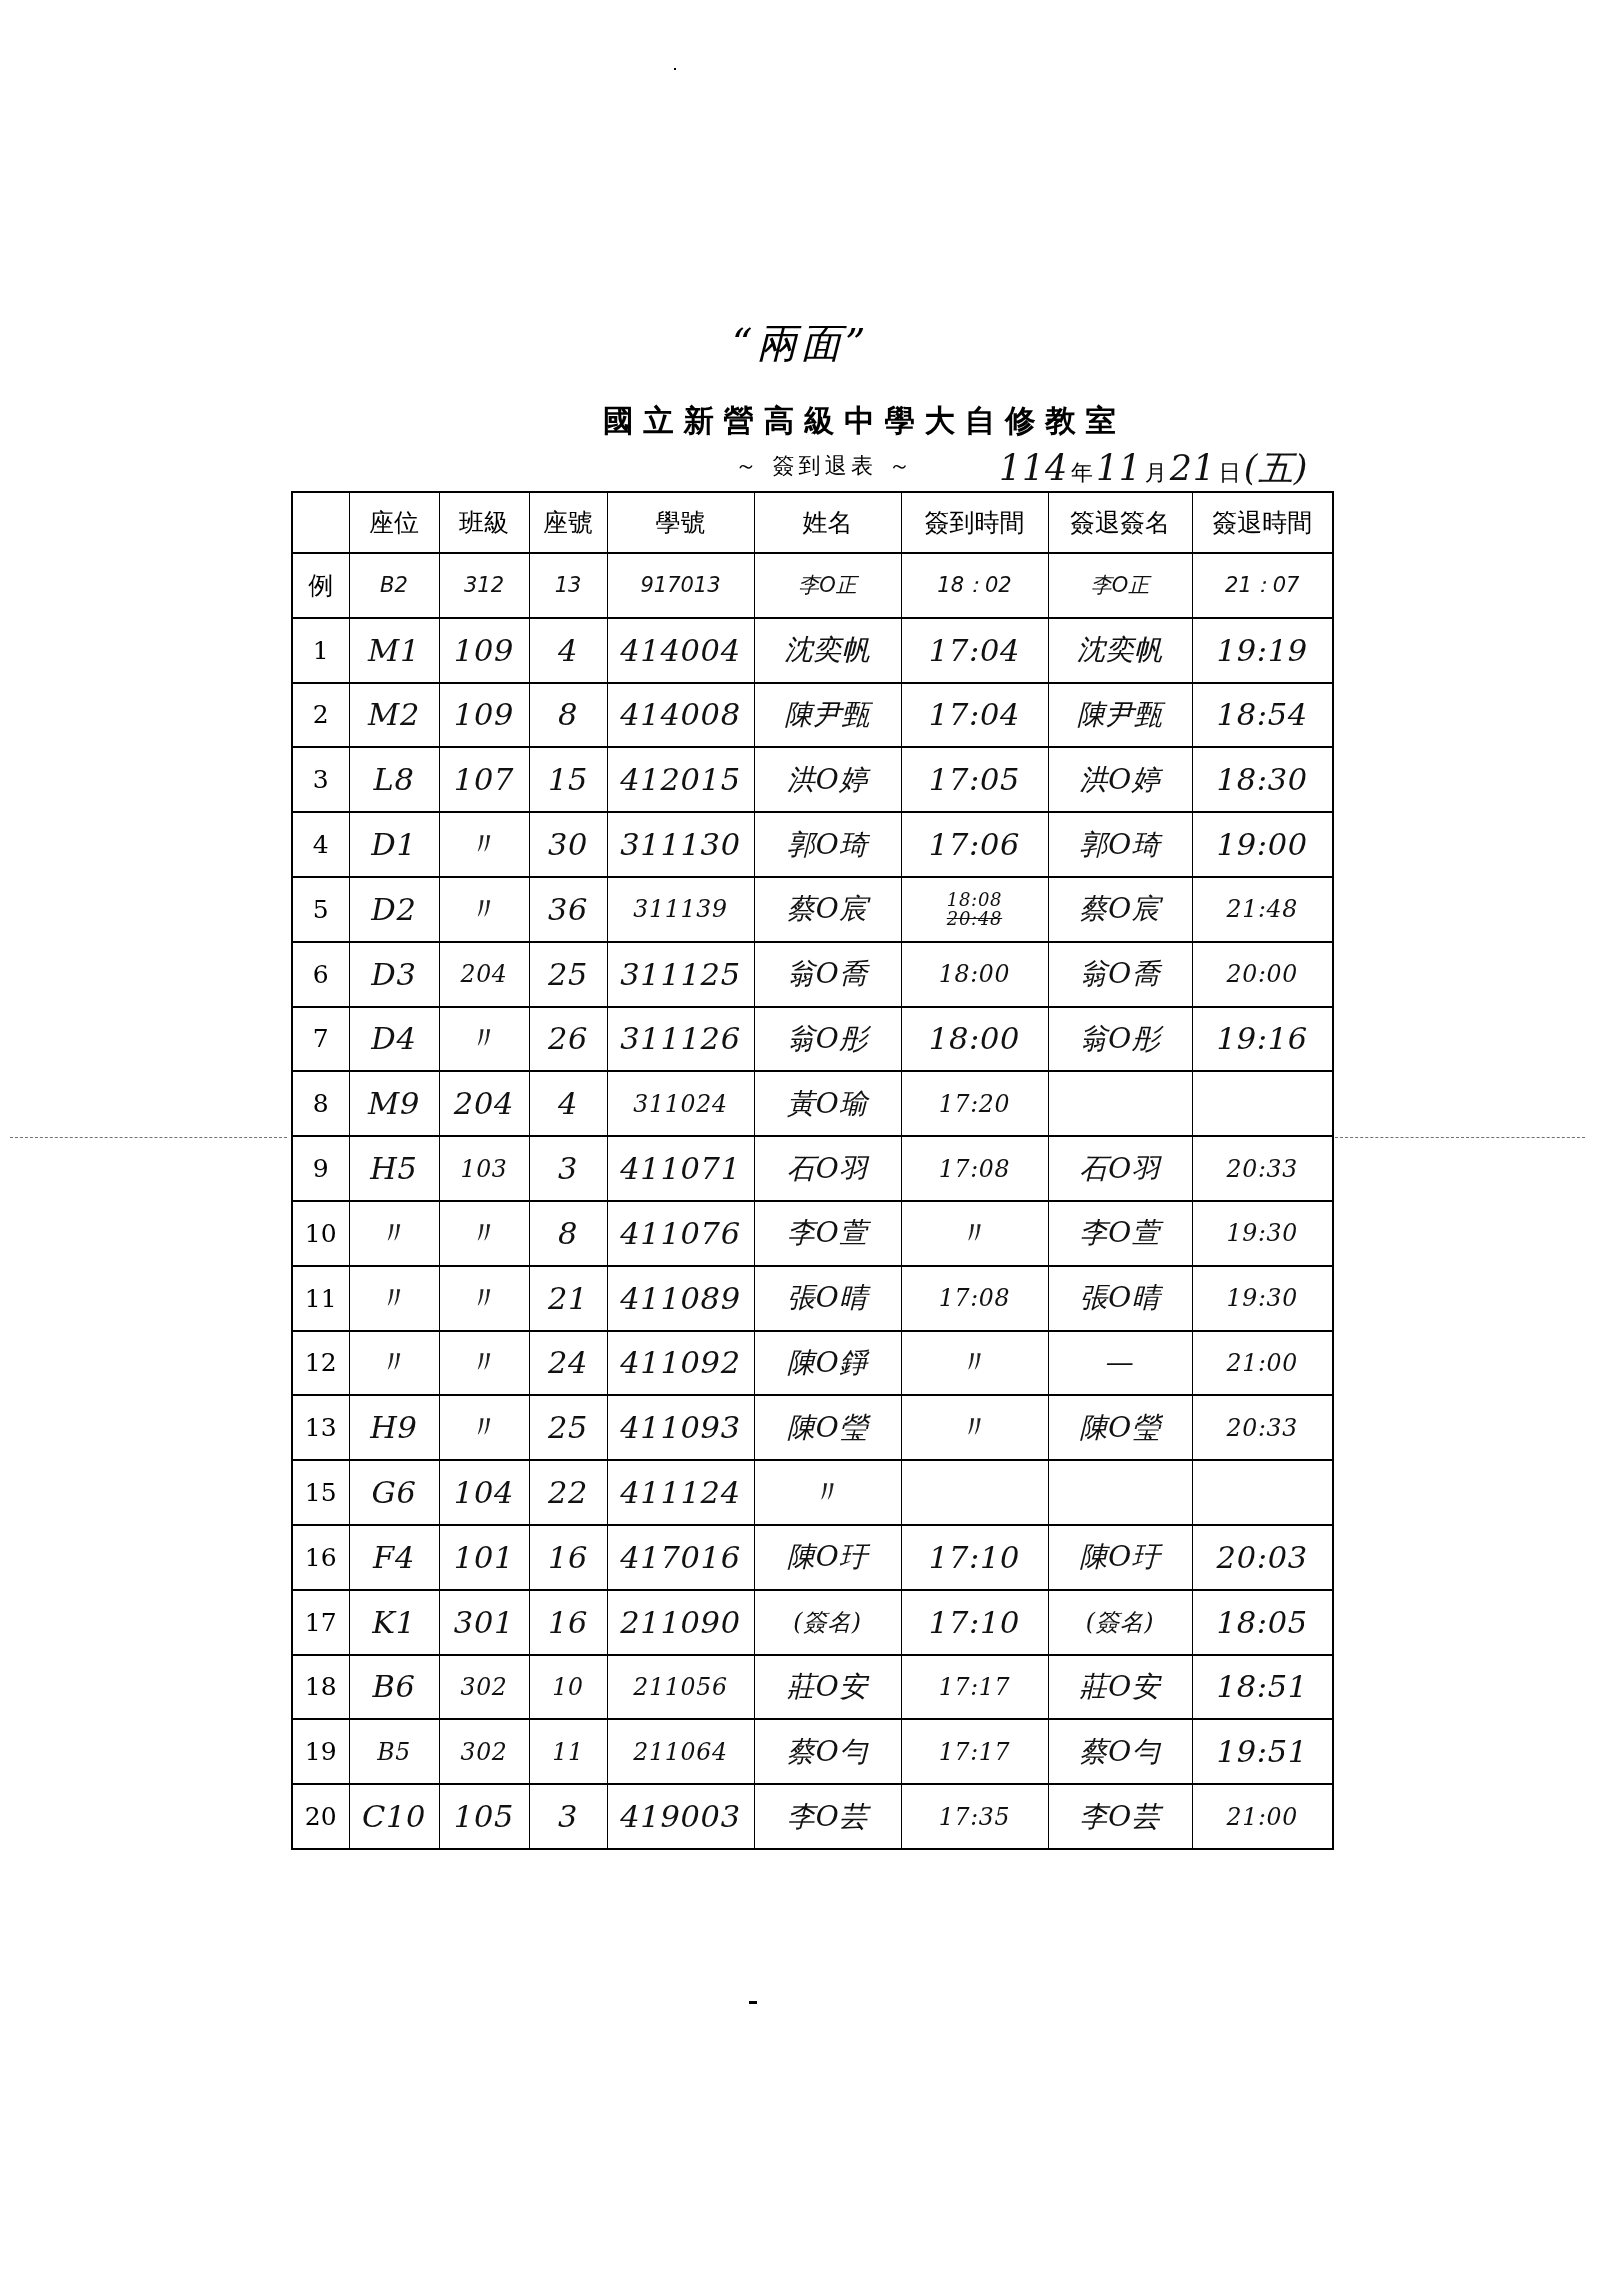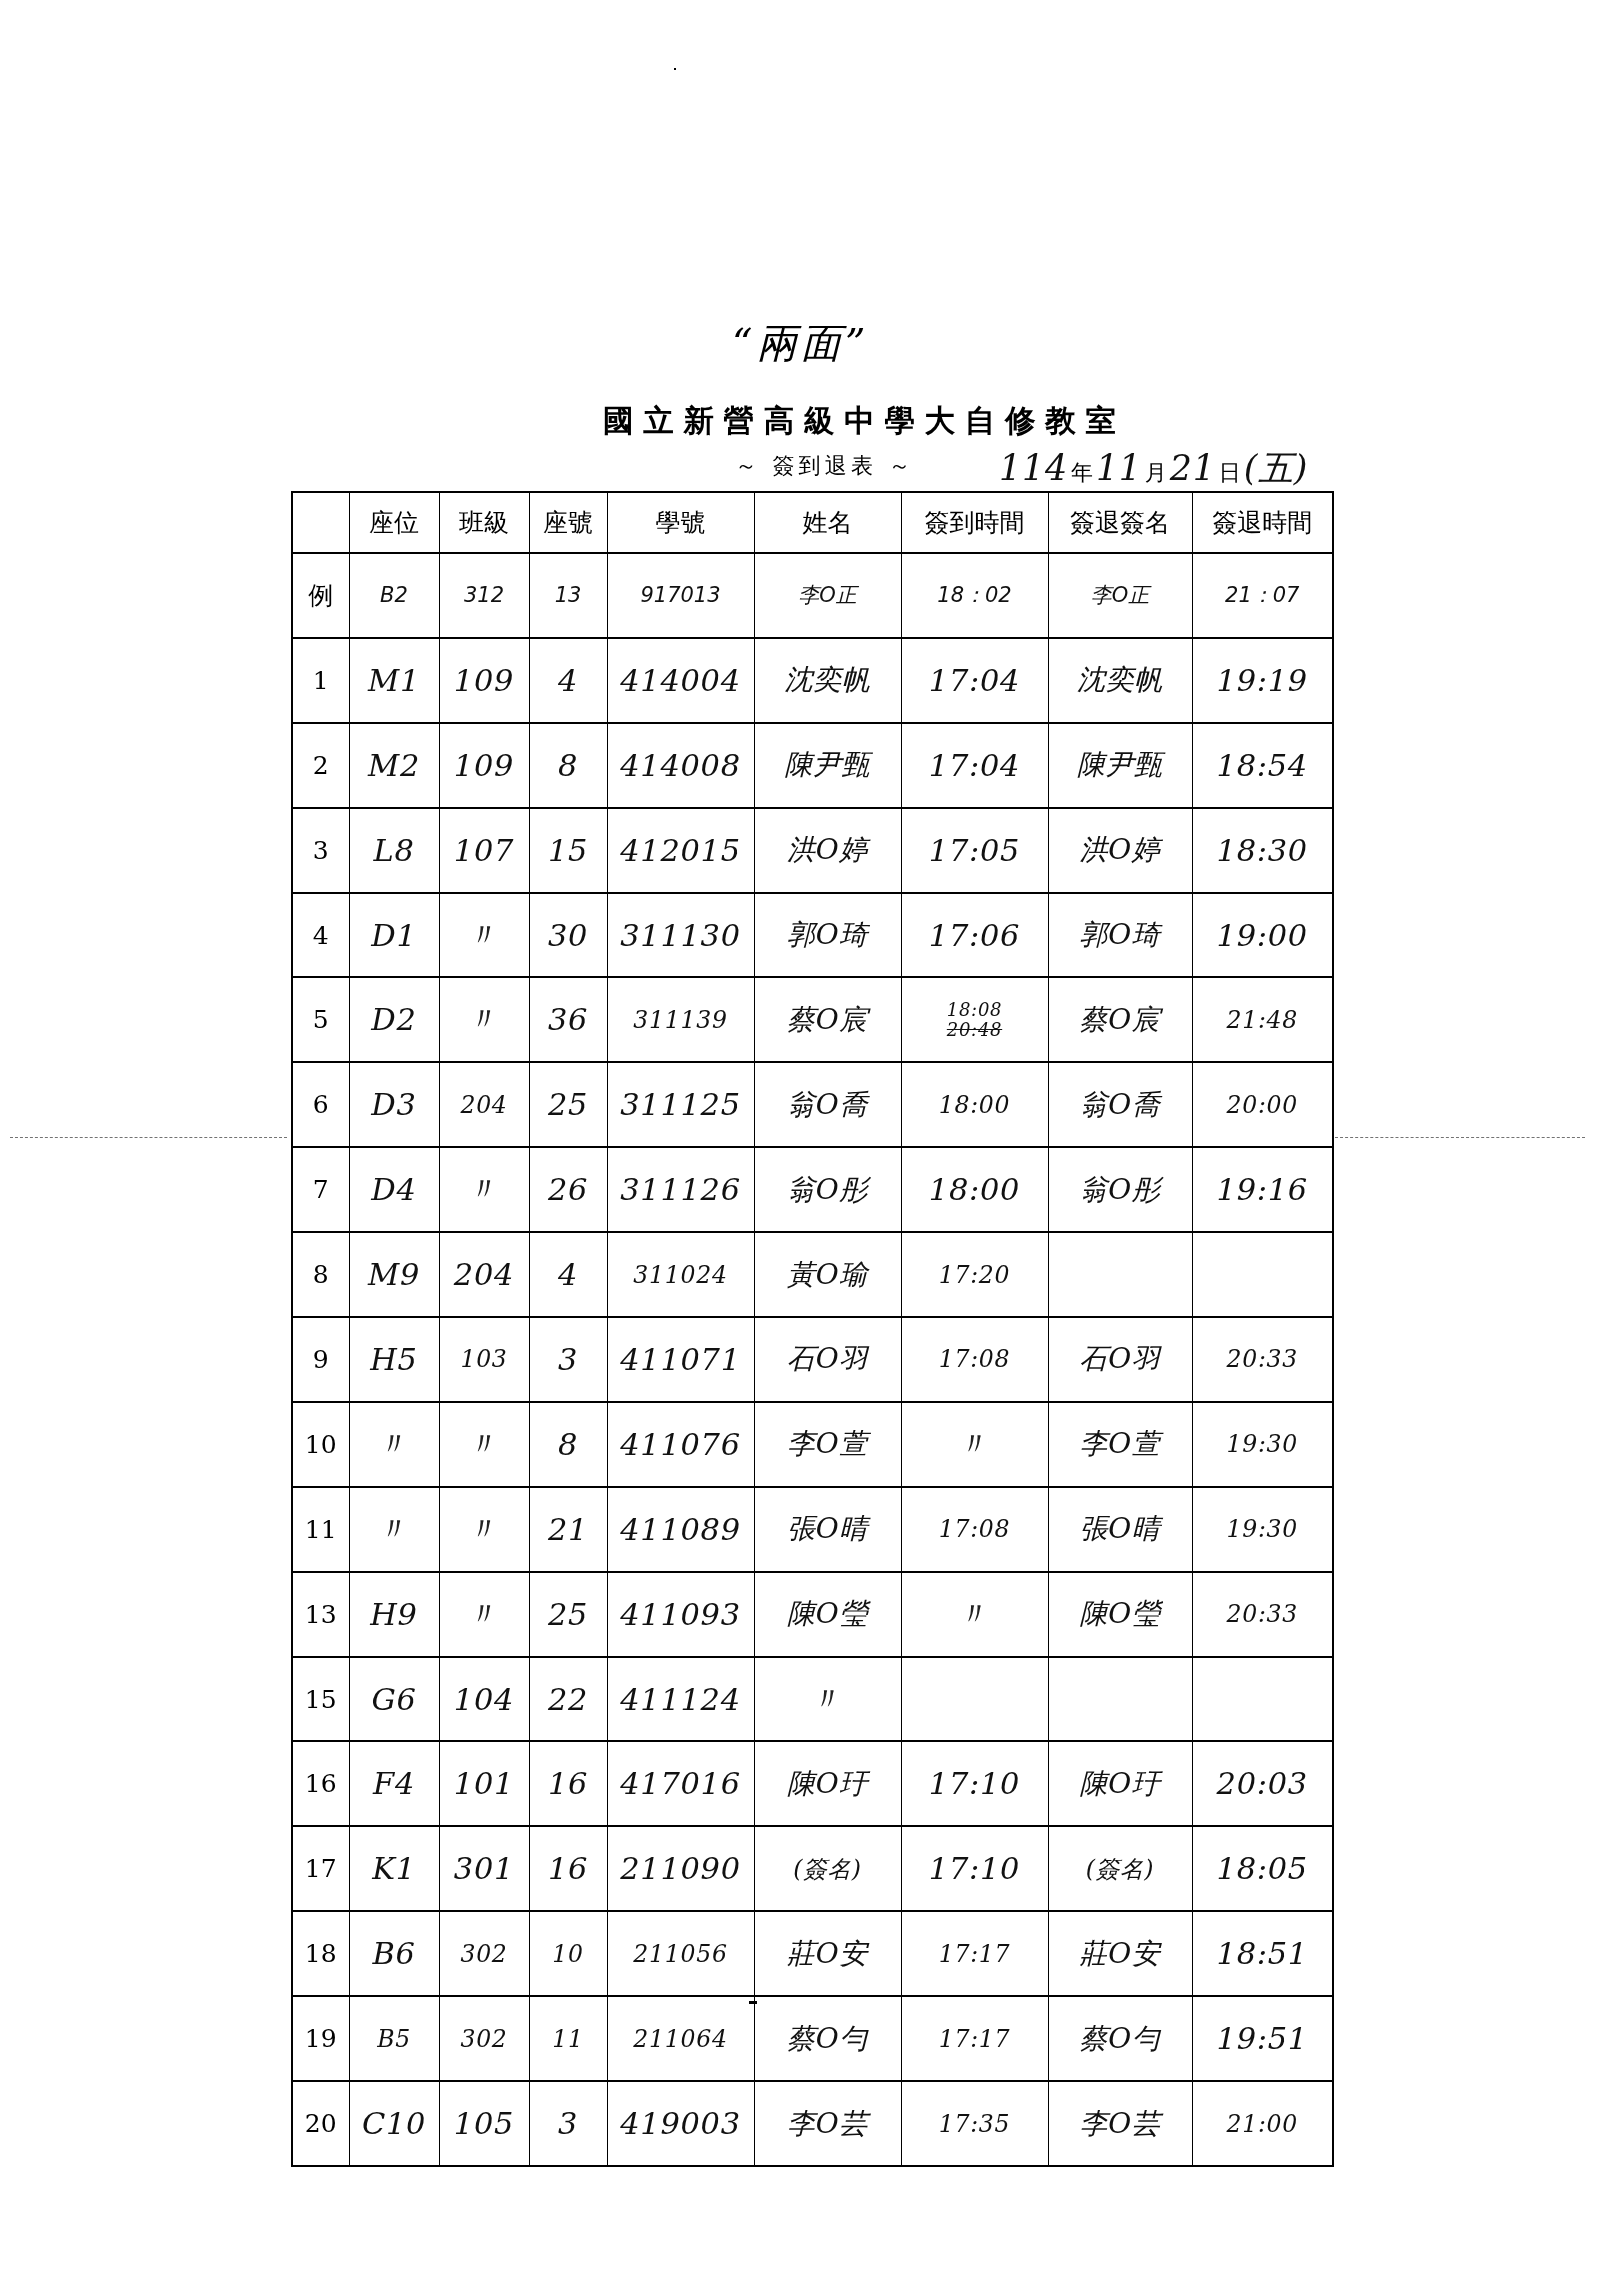--- a/index.html
+++ b/index.html
@@ -30,21 +30,21 @@
   .date-line .hw { font-size: 35px; font-style: italic; }
   .date-line .unit { font-family: "DejaVu Serif", serif; font-style: normal; font-size: 22px; }
 
   .dash-line {
     position: absolute; top: 1137px; height: 0;
     border-top: 1.4px dashed #000; opacity: 0.55;
   }
 
   table.sheet {
     position: absolute; left: 291px; top: 491px;
-    width: 1042px; height: 1676px;
+    width: 1042px; height: 1359px;
     border-collapse: collapse; table-layout: fixed;
     border: 2.1px solid #000;
   }
   table.sheet td, table.sheet th {
     border-left: 1.4px solid #000; border-right: 1.4px solid #000;
     border-top: 2.8px solid #000; border-bottom: 2.8px solid #000;
     text-align: center; vertical-align: middle; padding: 0;
     height: 59px; overflow: hidden; white-space: nowrap;
   }
   table.sheet th {
@@ -243,20 +243,31 @@
       <td class="ditto">〃</td>
       <td class="ditto">〃</td>
       <td class="hw">21</td>
       <td class="hw">411089</td>
       <td class="hw name">張O晴</td>
       <td class="hw sm">17:08</td>
       <td class="hw name">張O晴</td>
       <td class="hw sm">19:30</td>
     </tr>
     <tr>
+      <td class="idx">12</td>
+      <td class="ditto">〃</td>
+      <td class="ditto">〃</td>
+      <td class="hw">24</td>
+      <td class="hw">411092</td>
+      <td class="hw name">陳O錚</td>
+      <td class="ditto">〃</td>
+      <td class="hw name">—</td>
+      <td class="hw sm">21:00</td>
+    </tr>
+    <tr>
       <td class="idx">13</td>
       <td class="hw">H9</td>
       <td class="ditto">〃</td>
       <td class="hw">25</td>
       <td class="hw">411093</td>
       <td class="hw name">陳O瑩</td>
       <td class="ditto">〃</td>
       <td class="hw name">陳O瑩</td>
       <td class="hw sm">20:33</td>
     </tr>

